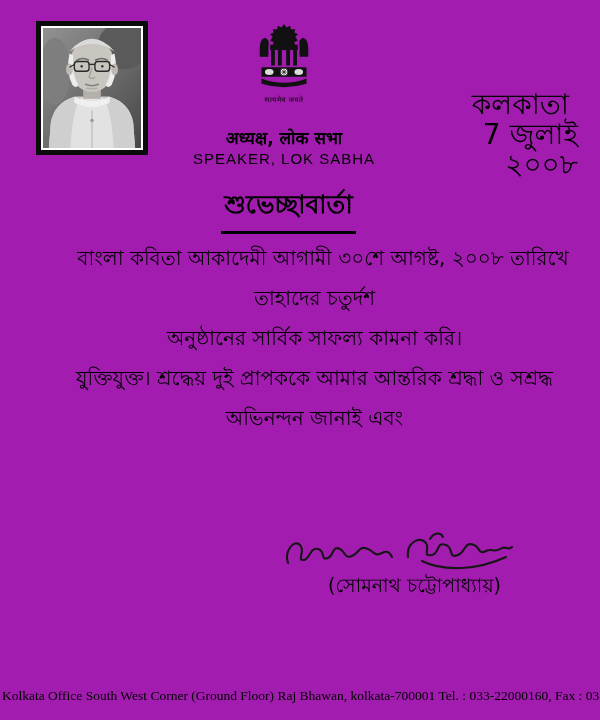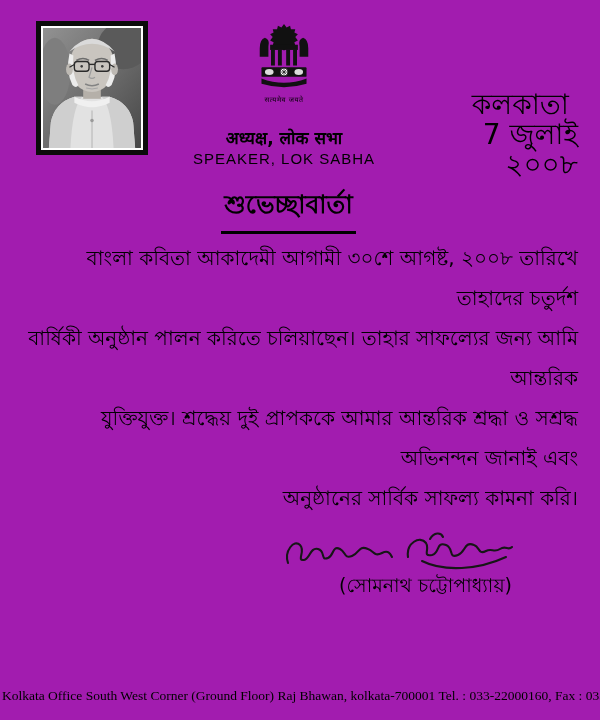--- a/index.html
+++ b/index.html
@@ -35,30 +35,30 @@
 
   
   .title-row{position:absolute;left:0;top:185px;width:545px;text-align:center;margin-left:16px;}
   .title-row span{
     display:inline-block;font-size:25px;font-weight:bold;
     border-bottom:3px solid #000;padding:0 3px 3px 3px;
   }
 
   
   .letter-body{
-    position:absolute;left:25px;top:238px;width:553px;
-    font-size:20px;line-height:40px;text-align:right;
+    position:absolute;left:38px;top:238px;width:553px;
+    font-size:20px;line-height:40px;text-align:center;
   }
   .letter-body .line.indent{text-indent:17px;}
 
   
   .signature{position:absolute;left:280px;top:527px;width:235px;height:52px;}
   .signature svg{width:100%;height:100%;display:block;}
   .signer-name{
-    position:absolute;left:328px;top:572px;width:195px;text-align:center;
+    position:absolute;left:328px;top:572px;width:195px;
     font-size:19px;line-height:26px;
   }
 
   
   .footer{
     position:absolute;left:2px;bottom:16px;width:598px;
     font-family:"Liberation Serif", serif;
     font-size:13.5px;white-space:nowrap;
   }
 </style>
@@ -143,23 +143,22 @@
     <div class="place">কলকাতা</div>
     <div class="date">7 জুলাই ২০০৮</div>
   </div>
 
   <div class="title-row">
     <span>শুভেচ্ছাবার্তা</span>
   </div>
 
   <div class="letter-body">
     <div class="line indent">বাংলা কবিতা আকাদেমী আগামী ৩০শে আগষ্ট, ২০০৮ তারিখে তাহাদের চতুর্দশ</div>
-    <div class="line">বার্ষিকী অনুষ্ঠান পালন করিতে চলিয়াছেন। তাহার সাফল্যের জন্য আমি আন্তরিক</div>
+    <div class="line">অনুষ্ঠানের সার্বিক সাফল্য কামনা করি।</div>
     <div class="line">যুক্তিযুক্ত। শ্রদ্ধেয় দুই প্রাপককে আমার আন্তরিক শ্রদ্ধা ও সশ্রদ্ধ অভিনন্দন জানাই এবং</div>
-    <div class="line">অনুষ্ঠানের সার্বিক সাফল্য কামনা করি।</div>
   </div>
 
   <div class="signature">
     <svg viewBox="0 0 235 52">
       <g fill="none" stroke="#161616" stroke-width="2.1" stroke-linecap="round">
         <path d="M8,36 C4,24 14,12 20,18 C26,24 16,34 24,33 C30,32 30,20 38,22 C46,24 40,34 48,31 C54,29 52,18 60,22 C66,25 64,32 72,29 C80,26 78,18 88,22 C94,24 94,30 102,26 C108,23 110,26 112,30"></path>
         <path d="M128,30 C126,16 140,8 146,16 C150,22 142,30 152,28 C160,26 156,14 166,18 C174,21 168,32 178,28 C186,25 184,14 194,18 C200,20 198,28 206,24 C212,21 214,26 220,22 C226,18 228,24 232,20"></path>
         <path d="M142,34 C164,45 198,43 226,30"></path>
         <path d="M150,12 C154,5 161,5 163,10"></path>
       </g>

